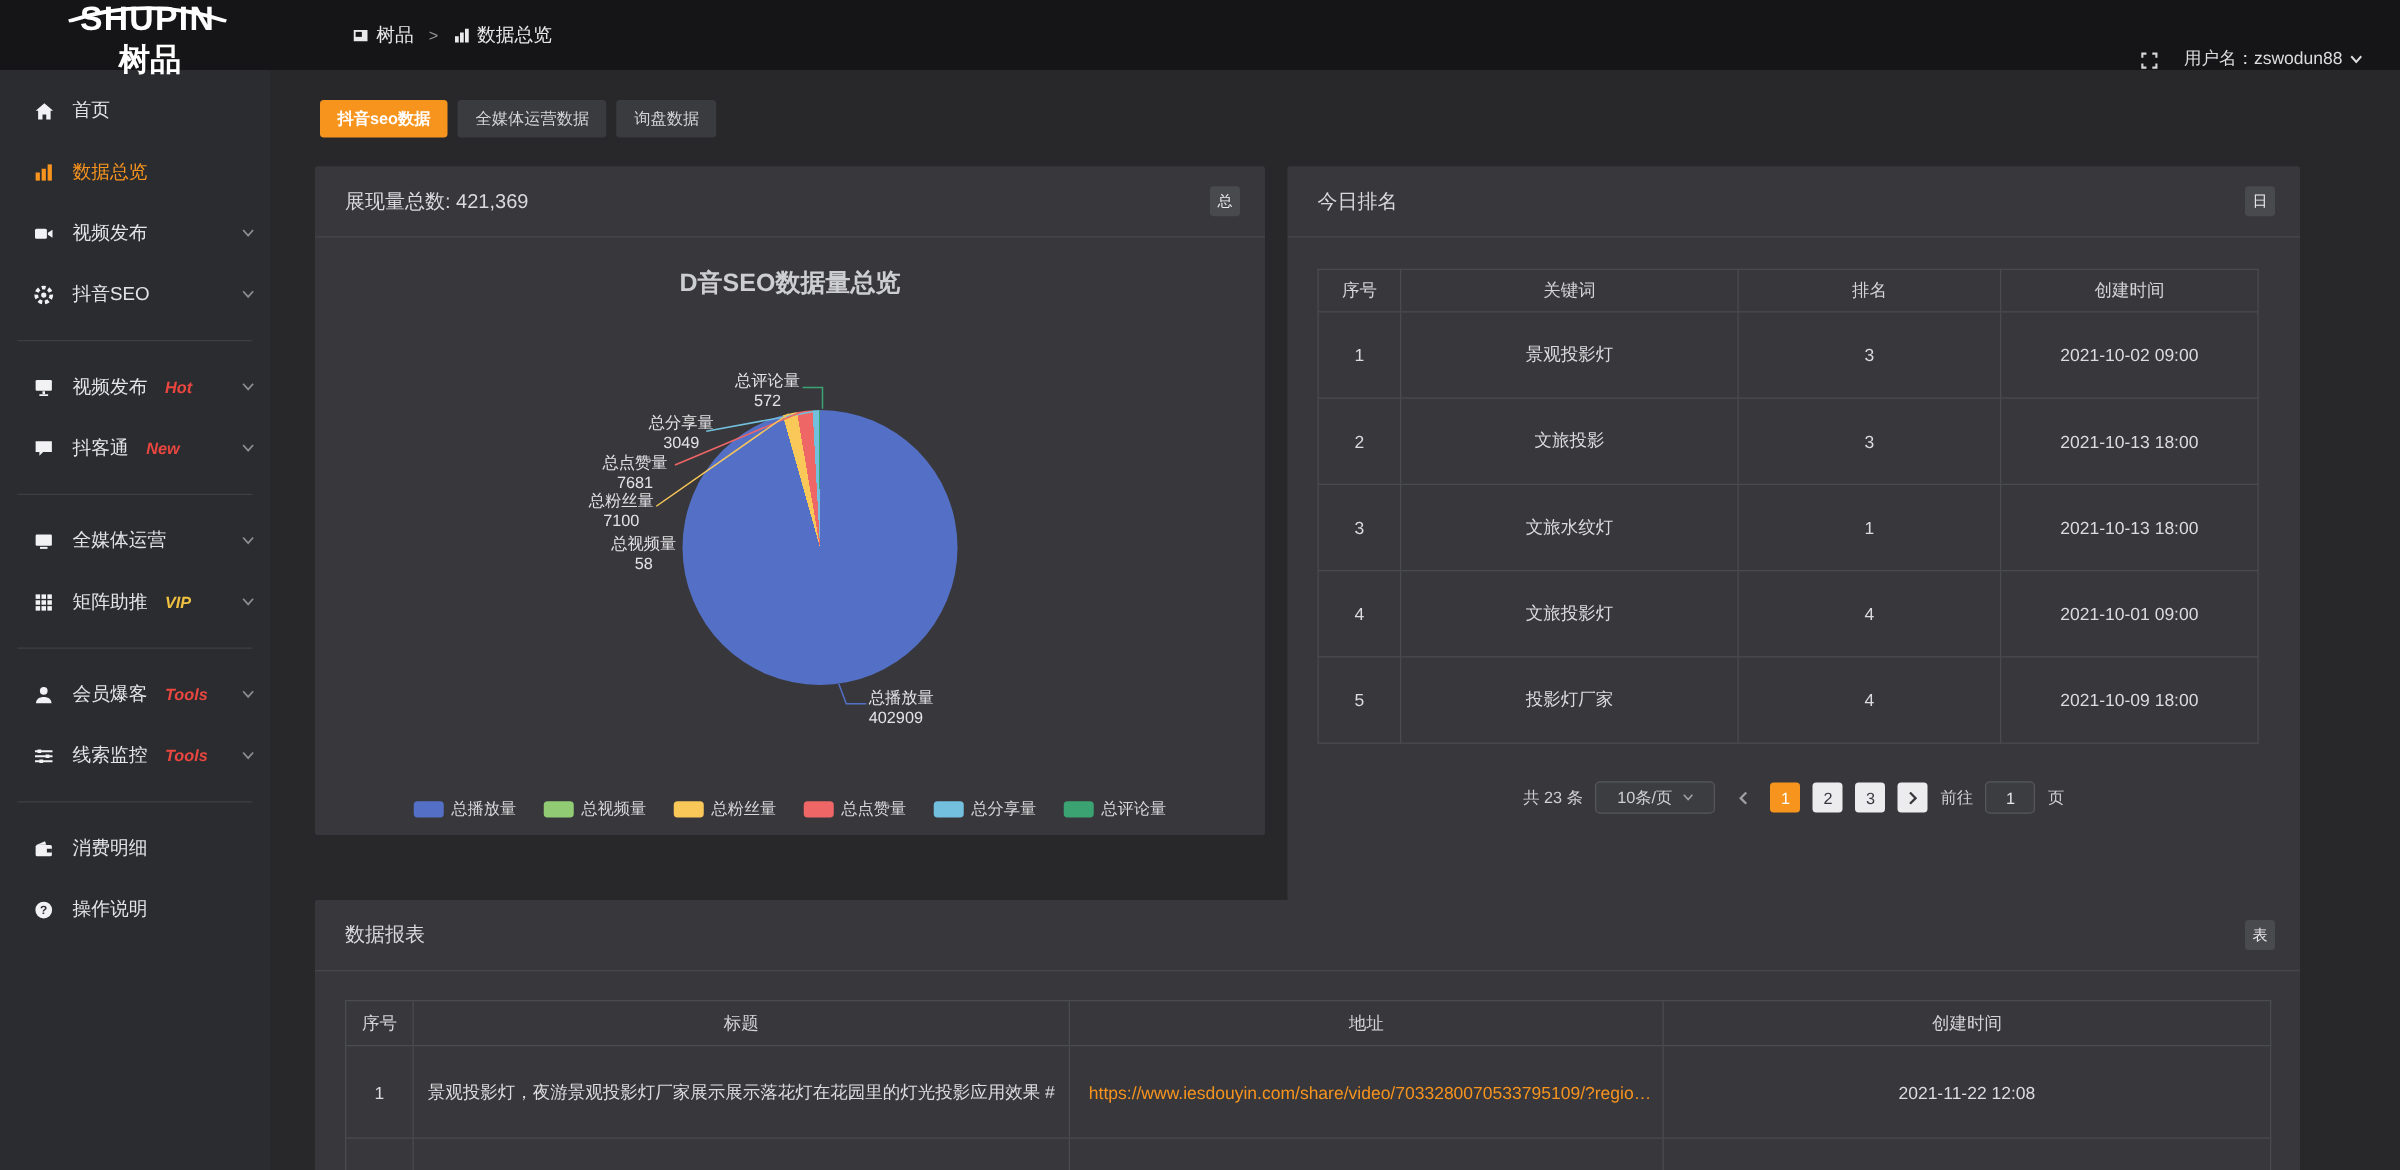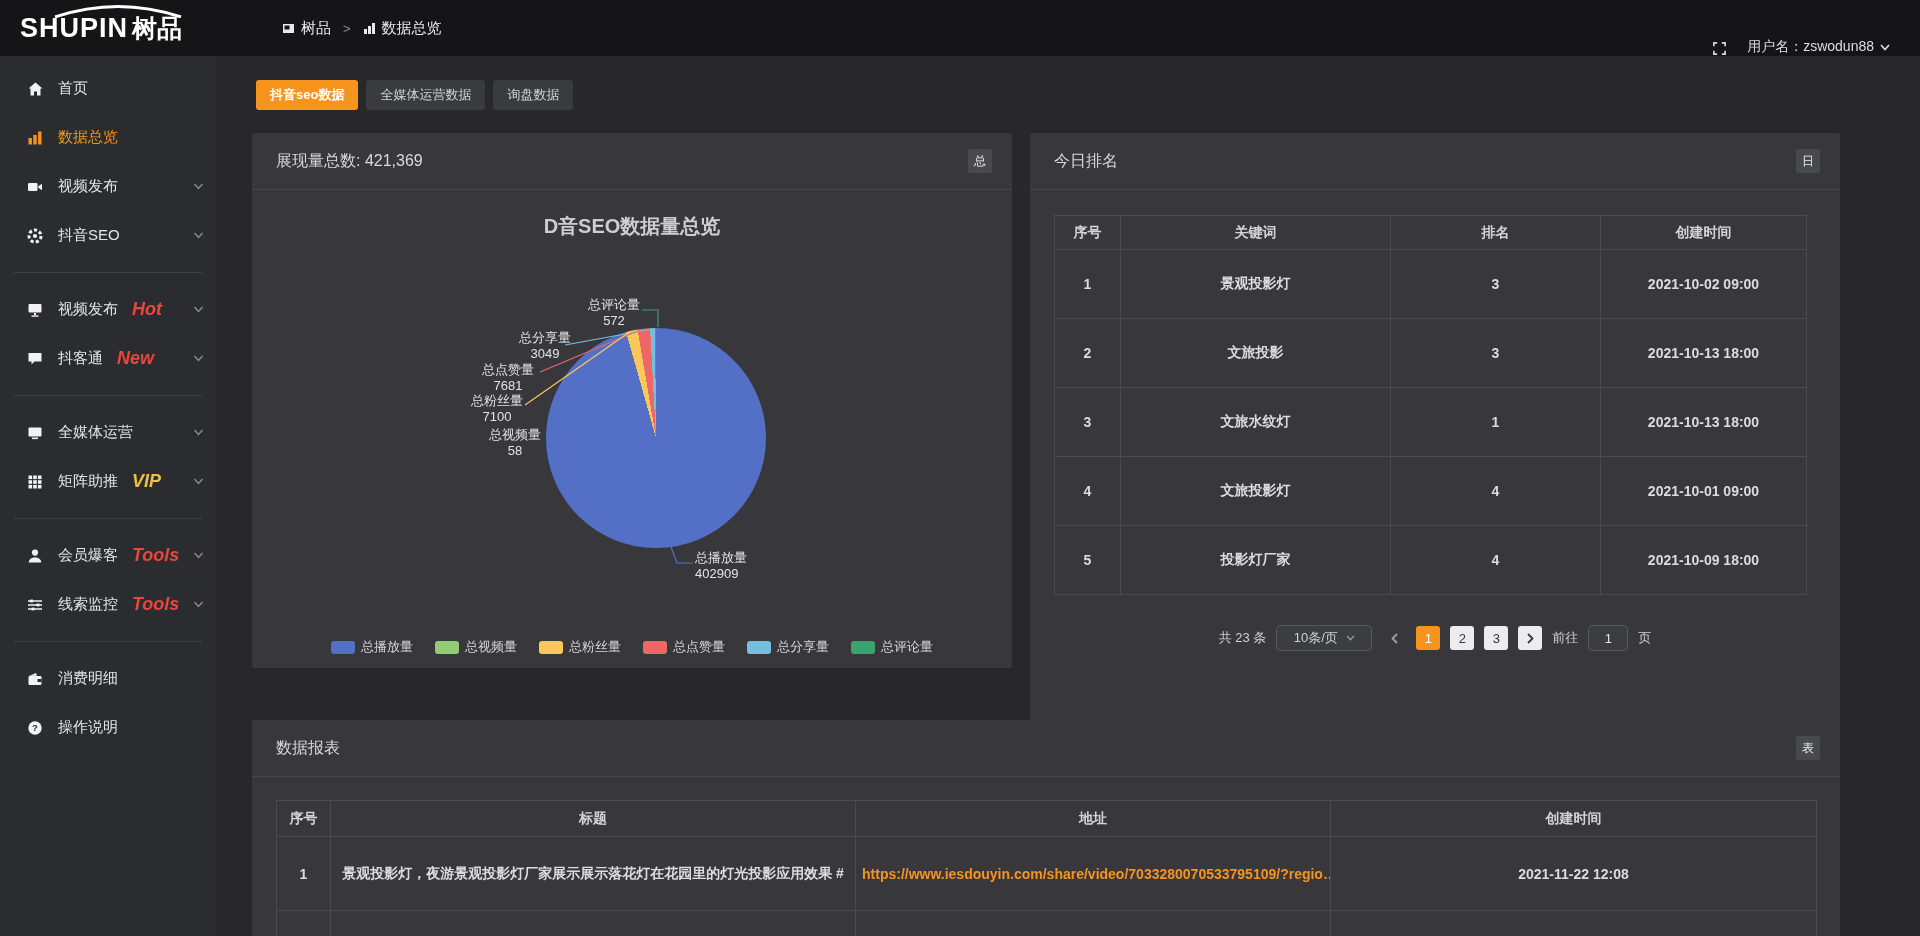--- a/index.html
+++ b/index.html
@@ -2,38 +2,38 @@
 <html><head>
 <meta charset="utf-8">
 <style>
   * { margin:0; padding:0; box-sizing:border-box; }
   html,body { width:1920px; height:936px; overflow:hidden; background:#28282b;
               font-family:"Liberation Sans","DejaVu Sans",sans-serif; }
   #app { position:relative; width:1920px; height:936px; }
 
   
   .topbar { position:absolute; left:0; top:0; width:1920px; height:56px; background:#151517; z-index:5; }
-  .logo { position:absolute; left:20px; top:0; width:196px; height:56px; color:#fff; display:flex; align-items:center; }
+  .logo { position:absolute; left:20px; top:0; width:196px; height:56px; color:#fff; display:flex; align-items:center;flex-direction:column; }
   .logo-en { font-size:27px; font-weight:800; letter-spacing:1px; }
   .logo-cn { font-size:25px; font-weight:800; margin-left:4px; }
   .logo-arc { position:absolute; left:33px; top:4px; }
   .crumb { position:absolute; left:282px; top:0; height:56px; display:flex; align-items:center; gap:8px; color:#e9e9eb; font-size:15px; }
   .crumb .sep { color:#909094; font-size:13px; margin:0 4px; }
   .crumb-item { display:flex; align-items:center; gap:6px; cursor:pointer; }
   .top-right { position:absolute; right:30px; top:0; height:56px; display:flex; align-items:flex-end; gap:20px; color:#dddde0; font-size:14px; }
   .fullscreen { cursor:pointer; display:flex; }
   .user { display:flex; align-items:center; gap:6px; cursor:pointer; }
 
   
   .sidebar { position:absolute; left:0; top:56px; width:216px; height:880px; background:#2b2c30; padding-top:8px; }
   .side-item { height:49px; display:flex; align-items:center; padding-left:26px; position:relative; color:#e4e4e6; font-size:15px; cursor:pointer; }
   .side-item .s-icon { width:18px; display:flex; justify-content:center; margin-right:14px; color:#f2f2f4; }
   .side-item.active { color:#f7941e; }
   .side-item.active .s-icon { color:#f7941e; }
-  .badge { font-style:italic; font-weight:bold; font-size:18px; margin-left:14px; }
+  .badge { font-style:italic; font-weight:bold; font-size:13px; margin-left:14px; }
   .badge.red { color:#e9463f; }
   .badge.vip { color:#f0c040; }
   .chev { position:absolute; right:12px; color:#8c8d91; }
   .side-divider { height:1px; background:rgba(255,255,255,.09); margin:12px 14px; }
 
   
   .content { position:absolute; left:216px; top:56px; width:1704px; height:880px; background:#28282b; overflow:hidden; }
   .tabs { position:absolute; left:40px; top:24px; display:flex; gap:8px; }
   .tab { height:30px; padding:0 14px; display:flex; align-items:center; font-size:13px; border-radius:3px;
          background:#3a3b3f; color:#d4d4d6; cursor:pointer; }
@@ -57,21 +57,21 @@
   .pie-label.left-align { text-align:left; }
   #leaderlines { position:absolute; left:0; top:0; pointer-events:none; }
   .legend { position:absolute; left:0; top:505px; width:100%; display:flex; justify-content:center; gap:22px; }
   .legend-item { display:flex; align-items:center; gap:6px; cursor:pointer; }
   .legend-swatch { width:24px; height:13px; border-radius:3px; }
   .legend-label { font-size:13px; color:#d8d8da; }
 
   
   table { border-collapse:collapse; table-layout:fixed; }
   .dtable { position:absolute; }
-  .dtable th, .dtable td { border:1px solid #4a4b4f; text-align:center; color:#dcdcde; font-size:14px; font-weight:bold; overflow:hidden; white-space:nowrap;margin-top:12px; }
+  .dtable th, .dtable td { border:1px solid #4a4b4f; text-align:center; color:#dcdcde; font-size:14px; font-weight:normal; overflow:hidden; white-space:nowrap;margin-top:12px; }
   .dtable th { color:#d4d4d6; }
   #rankTable { left:24px; top:82px; width:752px; }
   #rankTable th { height:34px; }
   #rankTable td { height:69px; }
   #reportTable { left:24px; top:80px; width:1540px; }
   #reportTable th { height:36px; }
   #reportTable td { height:74px; }
   .url-cell { text-align:right; padding-left:6px; }
   .url-link { color:#f7941e; text-decoration:none; cursor:pointer; }
 

